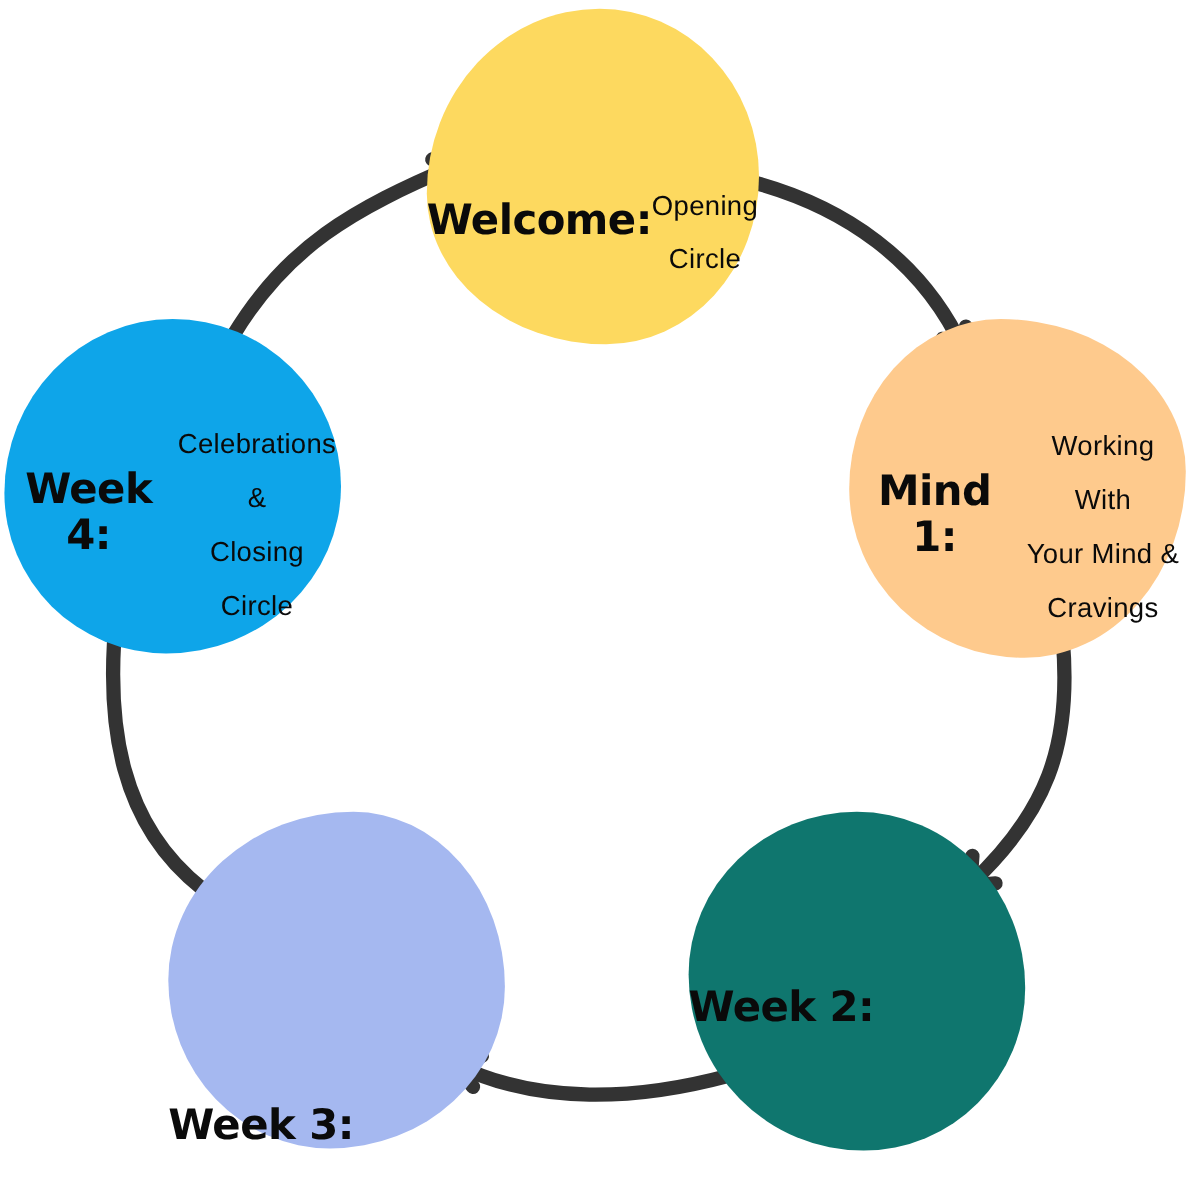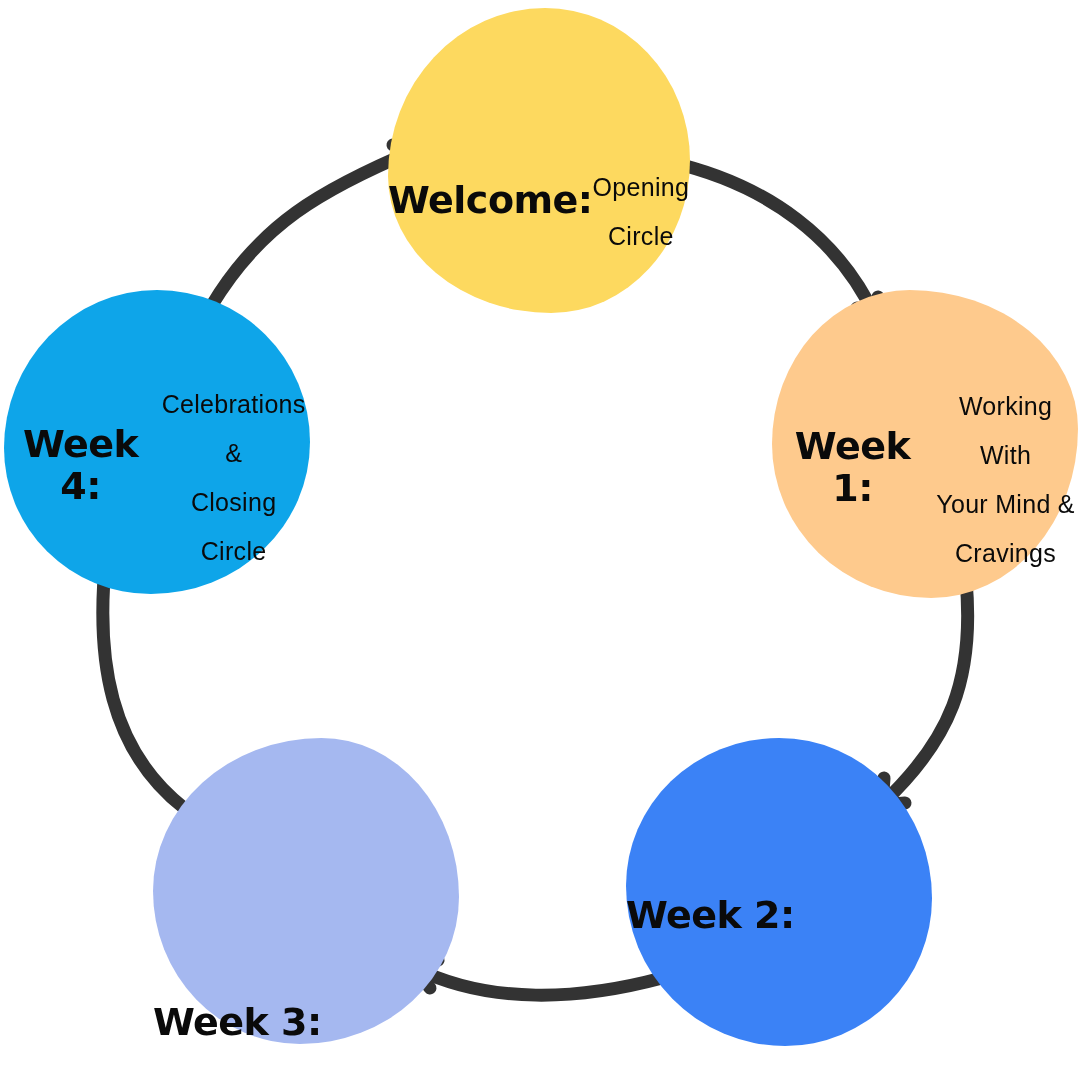--- a/index.html
+++ b/index.html
@@ -38,27 +38,27 @@
   </g>
 </svg>
 
 <div class="blob" id="node-welcome" style="background: rgb(253, 217, 95);">
   <div class="title">Welcome:</div>
   <div class="desc">Opening
 Circle</div>
 </div>
 
 <div class="blob" id="node-week1" style="background: rgb(254, 202, 141);">
-  <div class="title">Week 1:</div>
+  <div class="title">Mind 1:</div>
   <div class="desc">Working With
 Your Mind &amp;
 Cravings</div>
 </div>
 
-<div class="blob" id="node-week2" style="background: #3b82f6;">
+<div class="blob" id="node-week2" style="background: #0f766e;">
   <div class="title">Week 2:</div>
 </div>
 
 <div class="blob" id="node-week3" style="background: rgb(165, 184, 240); align-items: flex-end;">
   <div class="title">Week 3:</div>
 </div>
 
 <div class="blob" id="node-week4" style="background: #0ea5e9;">
   <div class="title">Week 4:</div>
   <div class="desc">Celebrations &amp;

